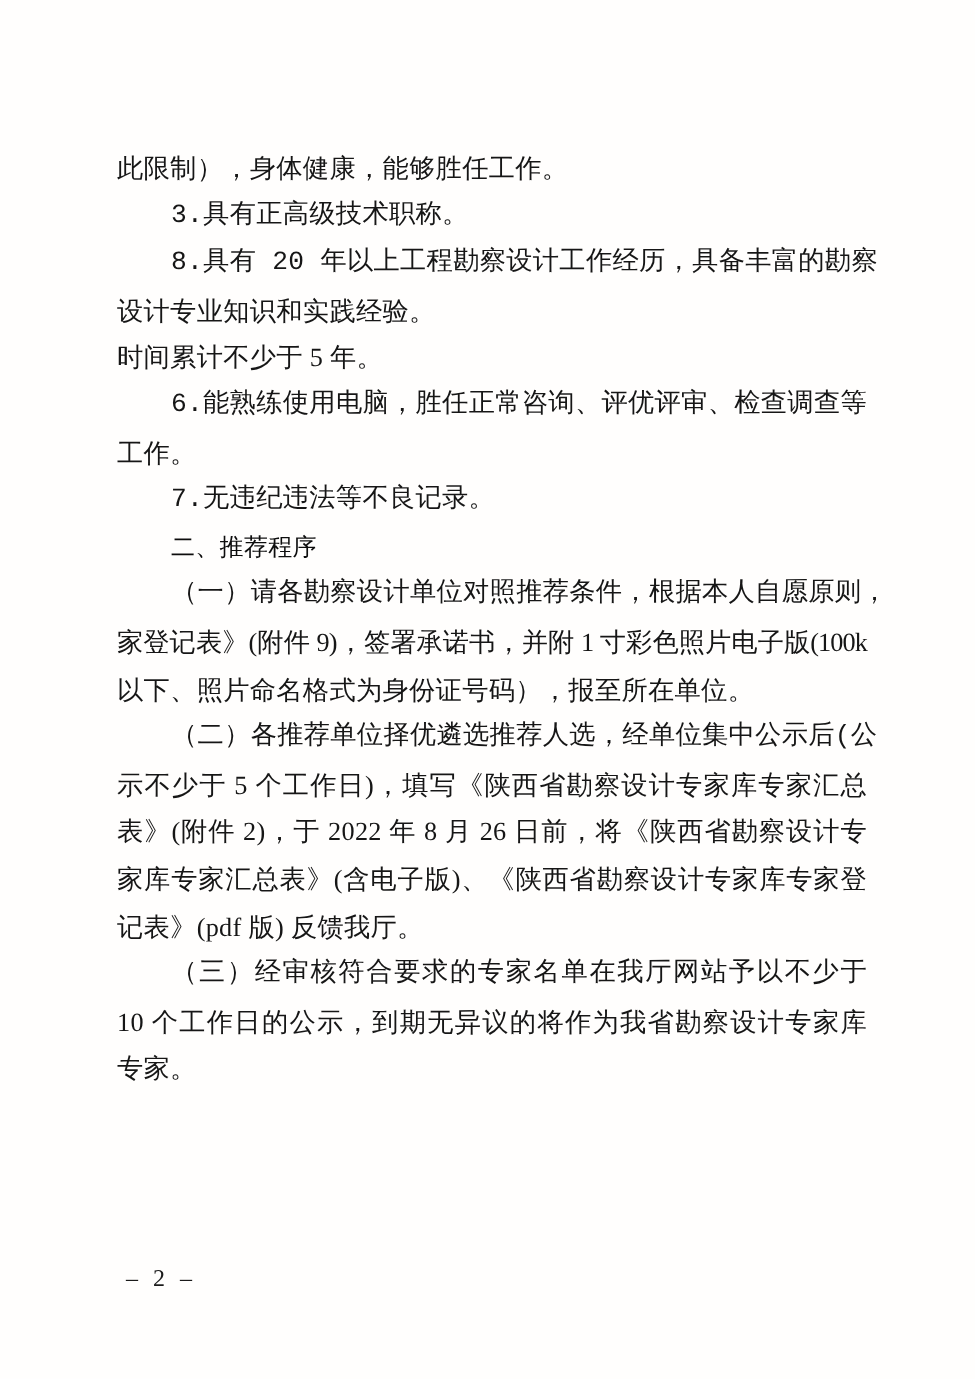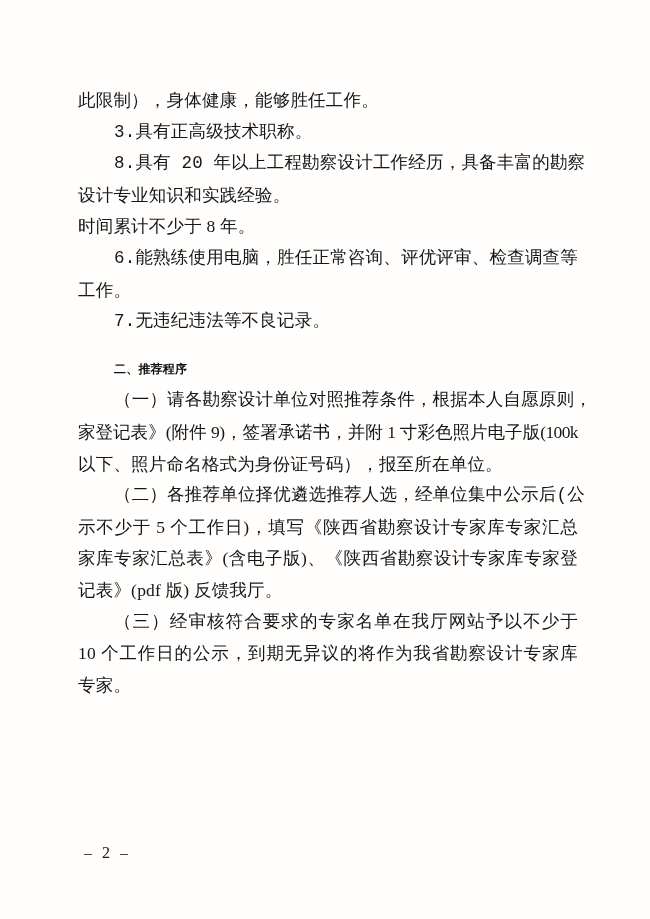--- a/index.html
+++ b/index.html
@@ -9,73 +9,73 @@
     position: relative;
     overflow: hidden;
     font-family: "Liberation Serif", "DejaVu Serif", serif;
   }
   .page {
     position: absolute; inset: 0;
     background: #fffefd;
   }
   .content {
     position: absolute;
-    left: 78px; top: 85px;
+    left: 78px; top: 97px;
     width: 500px;
     color: #161616;
   }
   .line {
     height: 31.6px;
     line-height: 31.6px;
     font-size: 17.5px;
     white-space: nowrap;
     letter-spacing: 0.2px;
   }
   .indent { padding-left: 36px; font-family: Liberation Mono, monospace; }
   .fill {
     text-align: justify;
     text-align-last: justify;
   }
   .tight { letter-spacing: -0.6px; }
   .heading {
     font-family: "Liberation Sans", "DejaVu Sans", sans-serif;
-    font-weight: bold;
-    font-size: 12px;
+    font-weight: normal;
+    font-size: 16px;
     color: #0d0d0d;
-    margin-top: 16px;
   }
   .footer {
     position: absolute;
     left: 84px; top: 843px;
     font-size: 16px;
     line-height: 20px;
     letter-spacing: 3px;
     color: #1a1a1a;
     font-family: "Liberation Serif", "DejaVu Serif", serif;
   }
 </style>
 </head>
 <body>
 
 <div class="page">
   <div class="content">
     <div class="line">此限制），身体健康，能够胜任工作。</div>
     <div class="line indent">3.具有正高级技术职称。</div>
     <div class="line indent fill">8.具有 20 年以上工程勘察设计工作经历，具备丰富的勘察</div>
     <div class="line">设计专业知识和实践经验。</div>
-    <div class="line">时间累计不少于 8 年。</div>
+    <div class="line">时间累计不少于 5 年。</div>
     <div class="line indent fill">6.能熟练使用电脑，胜任正常咨询、评优评审、检查调查等</div>
     <div class="line">工作。</div>
     <div class="line indent">7.无违纪违法等不良记录。</div>
     <div class="line indent heading">二、推荐程序</div>
     <div class="line indent fill">（一）请各勘察设计单位对照推荐条件，根据本人自愿原则，</div>
     <div class="line fill tight">家登记表》(附件 9)，签署承诺书，并附 1 寸彩色照片电子版(100k</div>
     <div class="line">以下、照片命名格式为身份证号码），报至所在单位。</div>
     <div class="line indent fill">（二）各推荐单位择优遴选推荐人选，经单位集中公示后(公</div>
     <div class="line fill">示不少于 5 个工作日)，填写《陕西省勘察设计专家库专家汇总</div>
+    <div class="line fill">表》(附件 2)，于 2022 年 8 月 26 日前，将《陕西省勘察设计专</div>
     <div class="line fill">家库专家汇总表》(含电子版)、《陕西省勘察设计专家库专家登</div>
     <div class="line">记表》(pdf 版) 反馈我厅。</div>
     <div class="line indent fill">（三）经审核符合要求的专家名单在我厅网站予以不少于</div>
     <div class="line fill">10 个工作日的公示，到期无异议的将作为我省勘察设计专家库</div>
     <div class="line">专家。</div>
   </div>
 
   <div class="footer">– 2 –</div>
 </div>
 

